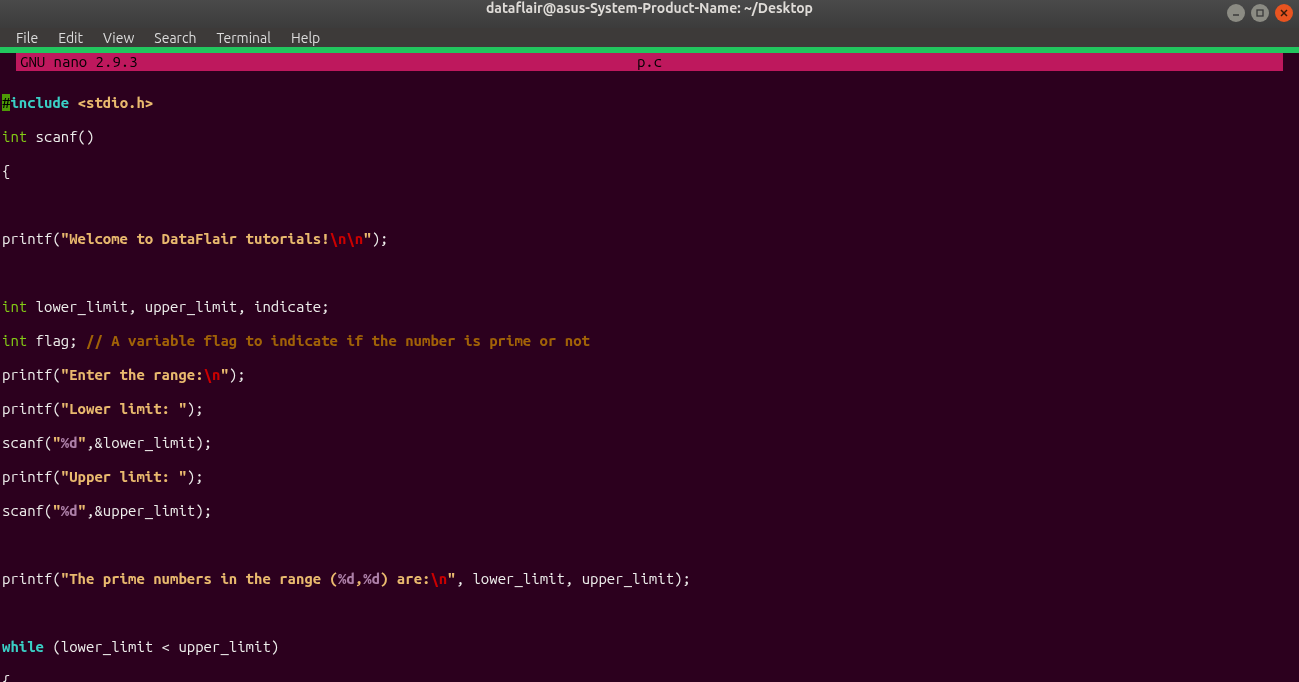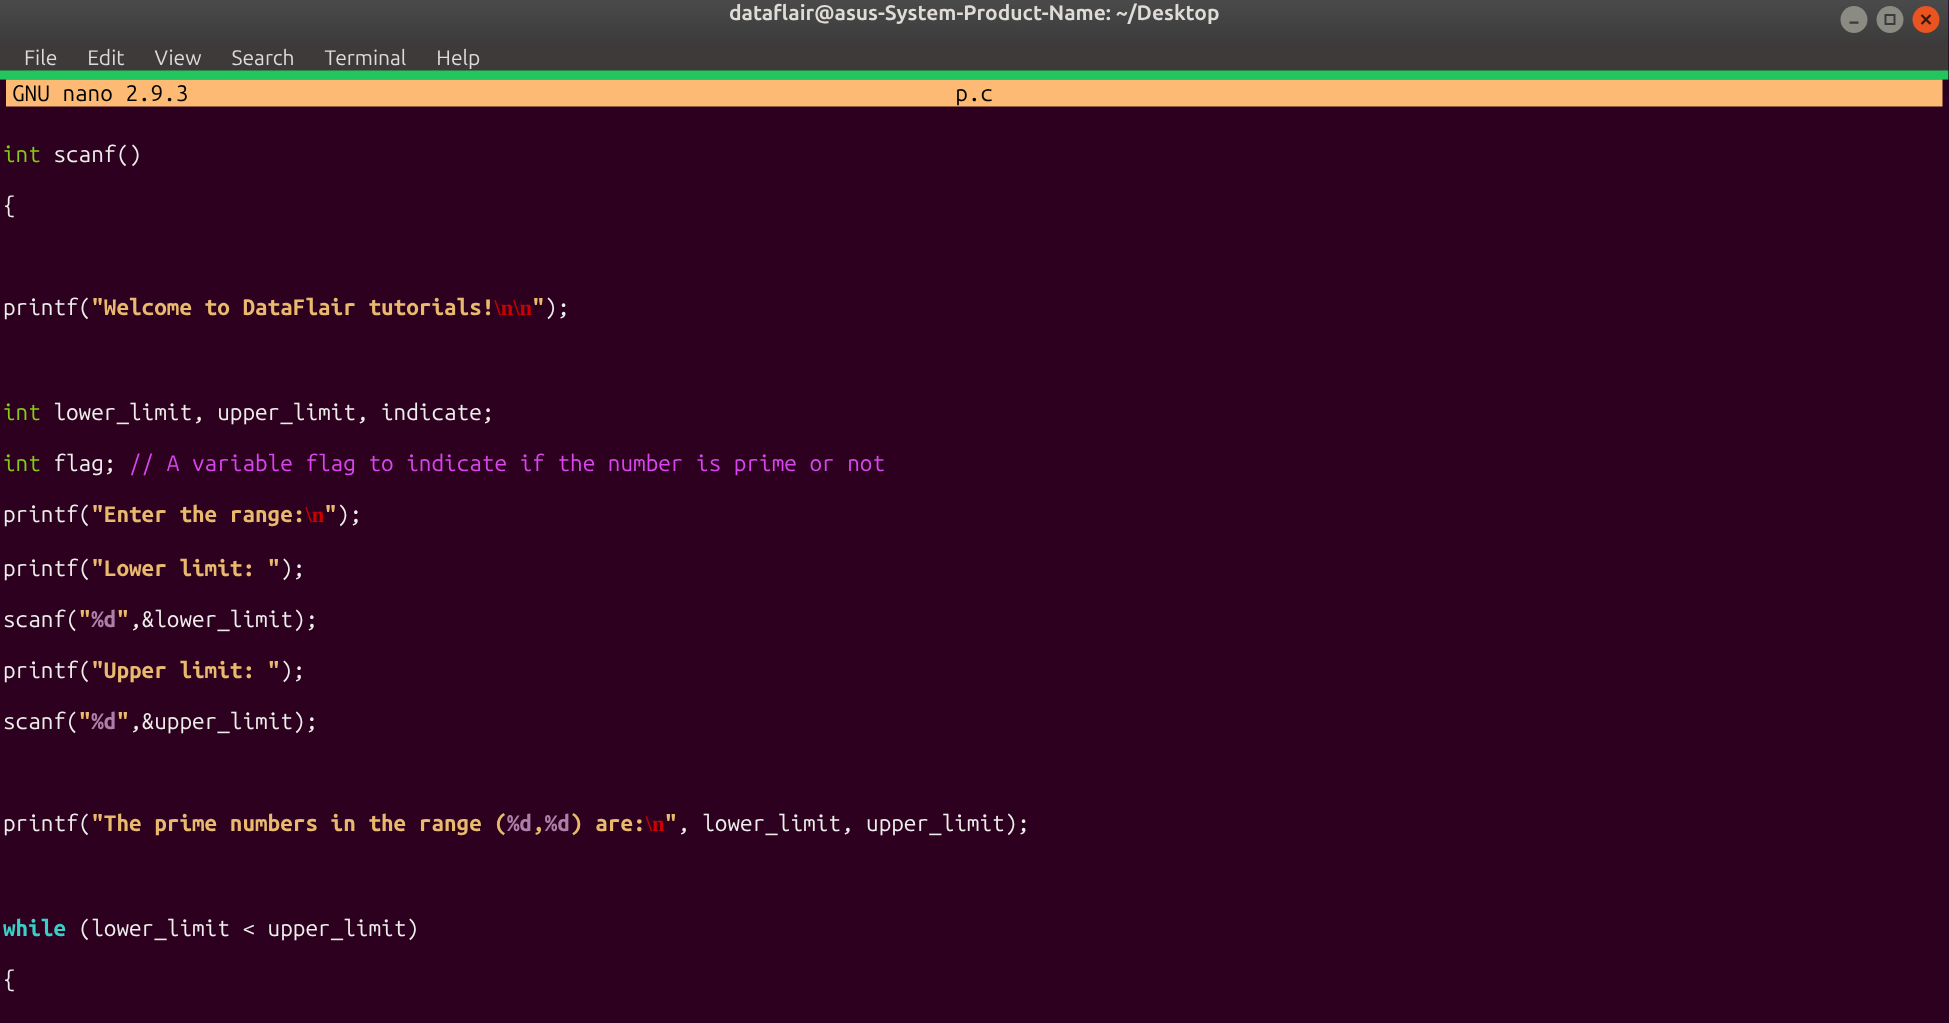--- a/index.html
+++ b/index.html
@@ -48,27 +48,27 @@
     border-bottom: 6px solid #22c55e;
   }
   .menubar span {
     padding: 3px 10px;
     cursor: pointer;
   }
 
   
   .nano-header {
     height: 18px;
-    background: #fdba74;
+    background: #be185d;
     color: #000;
     font-family: "Ubuntu Mono", "DejaVu Sans Mono", monospace;
     font-size: 15px;
     line-height: 18px;
     position: relative;
-    margin: 0 4px;
+    margin: 0 16px;
   }
   .nano-header .left { position: absolute; left: 4px; }
   .nano-header .center { position: absolute; left: 0; right: 0; text-align: center; }
 
   
   .editor {
     font-family: "Ubuntu Mono", "DejaVu Sans Mono", monospace;
     font-size: 15px;
     line-height: 17px;
     padding: 6px 2px 2px 2px;
@@ -81,22 +81,22 @@
     background: #4e9a06;
     color: #000;
     display: inline-block;
   }
 
   
   .kw-teal   { color: #3ad0c6; font-weight: bold; }   
   .kw-green  { color: #84cc16; }                      
   .str       { color: #e9b96e; font-weight: bold; }   
   .fmt       { color: #ad7fa8; font-weight: bold; }   
-  .esc       { color: #cc0000; font-weight: bold; font-family: Liberation Serif, serif; }   
-  .cmt       { color: #d946ef; font-weight: normal; }
+  .esc       { color: #cc0000; font-weight: bold; }   
+  .cmt       { color: #a16207; font-weight: bold; }
 </style>
 </head>
 <body>
 
 <div class="titlebar">
   <span>dataflair@asus-System-Product-Name: ~/Desktop</span>
   <div class="window-controls">
     <div class="win-btn win-min">
       <svg width="8" height="8" viewBox="0 0 8 8">
           <line x1="1" y1="6" x2="7" y2="6" stroke="#3a3a3a" stroke-width="1.5"></line>
@@ -124,20 +124,21 @@
   <span>Terminal</span>
   <span>Help</span>
 </div>
 
 <div class="nano-header">
   <span class="left">  GNU nano 2.9.3</span>
   <span class="center">p.c</span>
 </div>
 
 <div class="editor">
+<div><span class="cursor-cell">#</span><span class="kw-teal">include</span><span> </span><span class="str">&lt;stdio.h&gt;</span></div>
 <div><span class="kw-green">int</span><span> scanf()</span></div>
 <div><span>{</span></div>
 <div><span></span>&nbsp;</div>
 <div><span>printf(</span><span class="str">"Welcome to DataFlair tutorials!</span><span class="esc">\n\n</span><span class="str">"</span><span>);</span></div>
 <div><span></span>&nbsp;</div>
 <div><span class="kw-green">int</span><span> lower_limit, upper_limit, indicate;</span></div>
 <div><span class="kw-green">int</span><span> flag; </span><span class="cmt">// A variable flag to indicate if the number is prime or not</span></div>
 <div><span>printf(</span><span class="str">"Enter the range:</span><span class="esc">\n</span><span class="str">"</span><span>);</span></div>
 <div><span>printf(</span><span class="str">"Lower limit: "</span><span>);</span></div>
 <div><span>scanf(</span><span class="str">"</span><span class="fmt">%d</span><span class="str">"</span><span>,&amp;lower_limit);</span></div>

